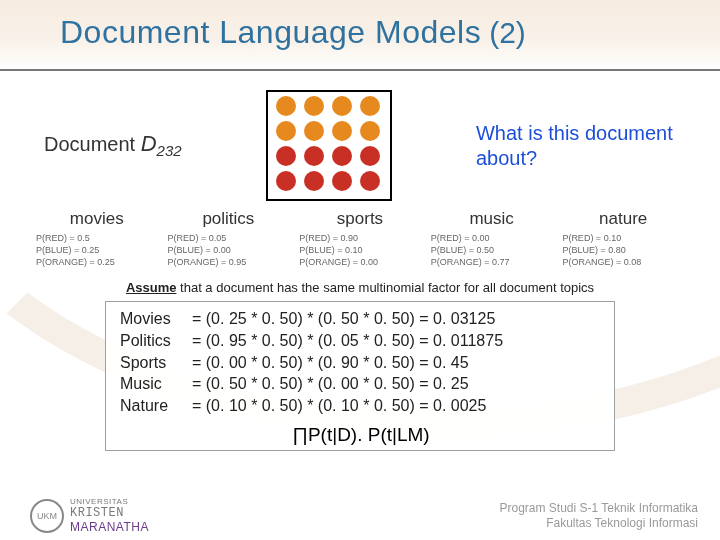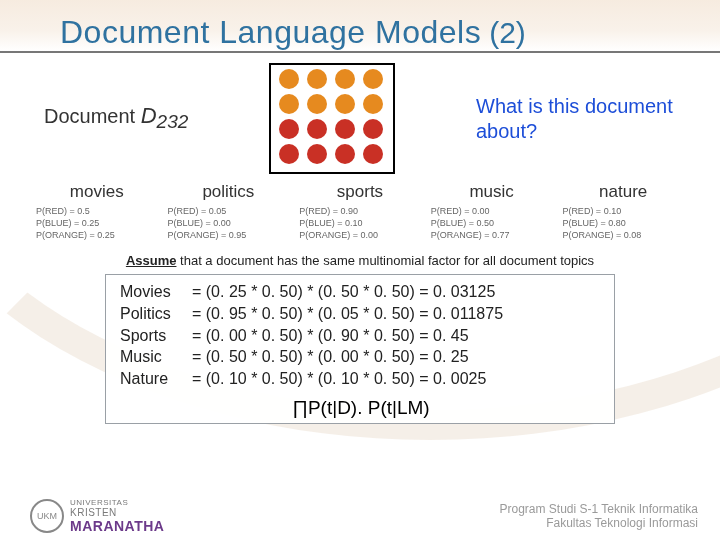--- a/index.html
+++ b/index.html
@@ -6,34 +6,34 @@
   html, body { width: 720px; height: 540px; overflow: hidden; font-family: Arial, sans-serif; }
   .slide {
     width: 720px; height: 540px; position: relative;
     background: #fff;
   }
   .bg-wave {
     position: absolute; inset: 0; z-index: 0; pointer-events: none;
   }
   .header {
     position: relative; z-index: 2;
-    padding: 14px 0 0 60px;
+    padding: 14px 0 18px 60px;
     display: flex; align-items: baseline;
     border-bottom: 2px solid #777;
-    margin: 0 0 4px 0;
+    margin: 0 0 13px 0;
     background: linear-gradient(to bottom, rgba(245,233,220,.9), rgba(245,233,220,.6) 60%, rgba(245,233,220,0));
   }
   .title-main { font-size: 32px; color: #2f72a0; font-weight: 400; letter-spacing: .5px; }
   .title-sub  { font-size: 30px; color: #2f72a0; font-weight: 400; margin-left: 8px; }
   .content { position: relative; z-index: 2; }
 
   .toprow { display: flex; align-items: center; padding: 6px 44px 2px 44px; }
   .doc-label { font-size: 20px; color: #333; font-weight: 400; }
   .doc-id { font-style: italic; font-size: 22px; }
-  .doc-id sub { font-size: 19px; font-style: italic; }
+  .doc-id sub { font-size: 15px; font-style: italic; }
   .dotgrid {
     margin: 0 auto;
     border: 2px solid #000;
     padding: 4px 8px 6px 8px;
     display: grid;
     grid-template-columns: repeat(4, 22px);
     grid-template-rows: repeat(4, 22px);
     gap: 3px 6px;
   }
   .dot { width: 20px; height: 20px; border-radius: 50%; }
@@ -69,22 +69,22 @@
     padding: 0 22px 0 30px; z-index: 2;
     color: #9a9a9a; font-size: 12px;
   }
   .logo { display: flex; align-items: center; gap: 6px; }
   .logo-seal {
     width: 34px; height: 34px; border-radius: 50%;
     border: 2px solid #888; display:flex; align-items:center; justify-content:center;
     font-size: 9px; color:#888;
   }
   .logo-text .l1 { font-size: 8px; color:#7a7a7a; letter-spacing:.5px; }
-  .logo-text .l2 { font-size: 10px; color:#7a7a7a; letter-spacing:.5px; }
-  .logo-text .l3 { font-size: 14px; color:#6c3a8a; font-weight:700; letter-spacing:.5px; }
+  .logo-text .l2 { font-size: 12px; color:#7a7a7a; letter-spacing:.5px;font-family:Liberation Mono, monospace; }
+  .logo-text .l3 { font-size: 12px; color:#6c3a8a; font-weight:400; letter-spacing:.5px; }
   .fac { text-align: right; line-height: 1.2; margin-left: 16px; }
 
   
   .curve {
     position:absolute; border: 30px solid rgba(215,190,165,.25);
     border-radius: 50%; width: 1100px; height: 700px;
     top: -260px; left: -120px;
     border-top-color: transparent; border-left-color: transparent;
   }
   .curve.c2 { top: 260px; left: -200px; width: 1300px; height: 700px; border-width: 45px; opacity:.6; }

